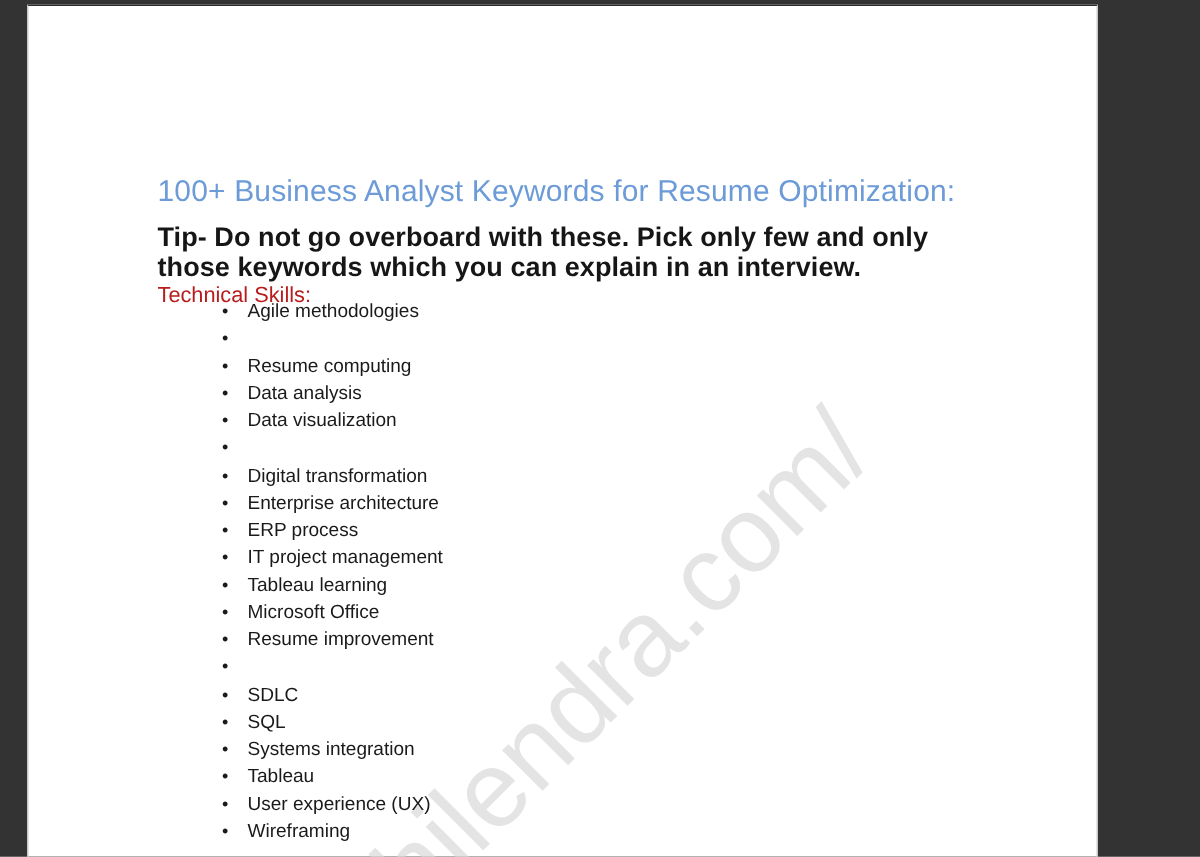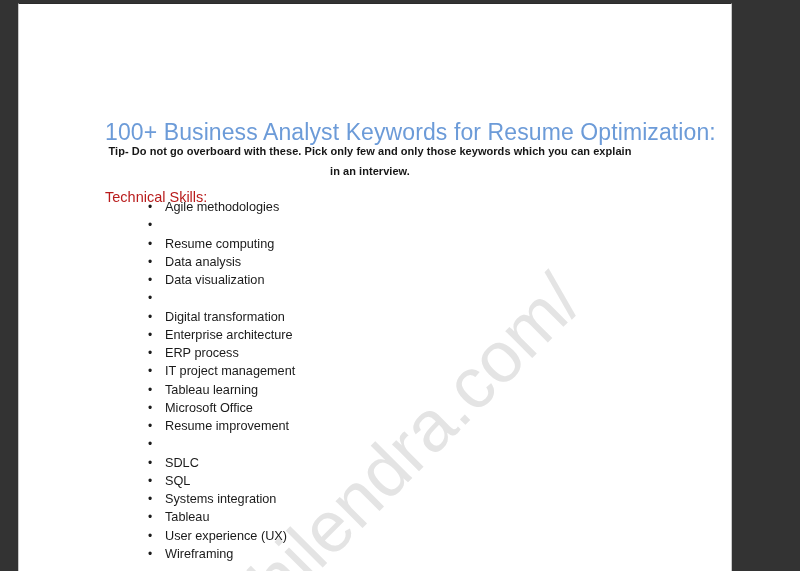--- a/index.html
+++ b/index.html
@@ -67,38 +67,37 @@
   #content {
     position: relative;
     z-index: 2;
     padding: 0;
   }
 
   #doc-title {
     position: absolute;
     left: 86px;
     top: 100px;
-    font-size: 23px;
+    font-size: 20px;
     font-weight: 400;
     color: #6c9bd8;
     letter-spacing: 0.1px;
     white-space: nowrap;
   }
 
   #tip-paragraph {
     position: absolute;
     left: 86px;
     top: 126px;
     width: 530px;
-    font-size: 11px;
+    font-size: 18px;
     font-weight: bold;
     color: #161616;
     line-height: 20px;
     letter-spacing: 0.05px;
-    text-align: center;
   }
 
   #section-heading {
     position: absolute;
     left: 86px;
     top: 173px;
     font-size: 14.5px;
     font-weight: 400;
     color: #b91c1c;
     white-space: nowrap;

